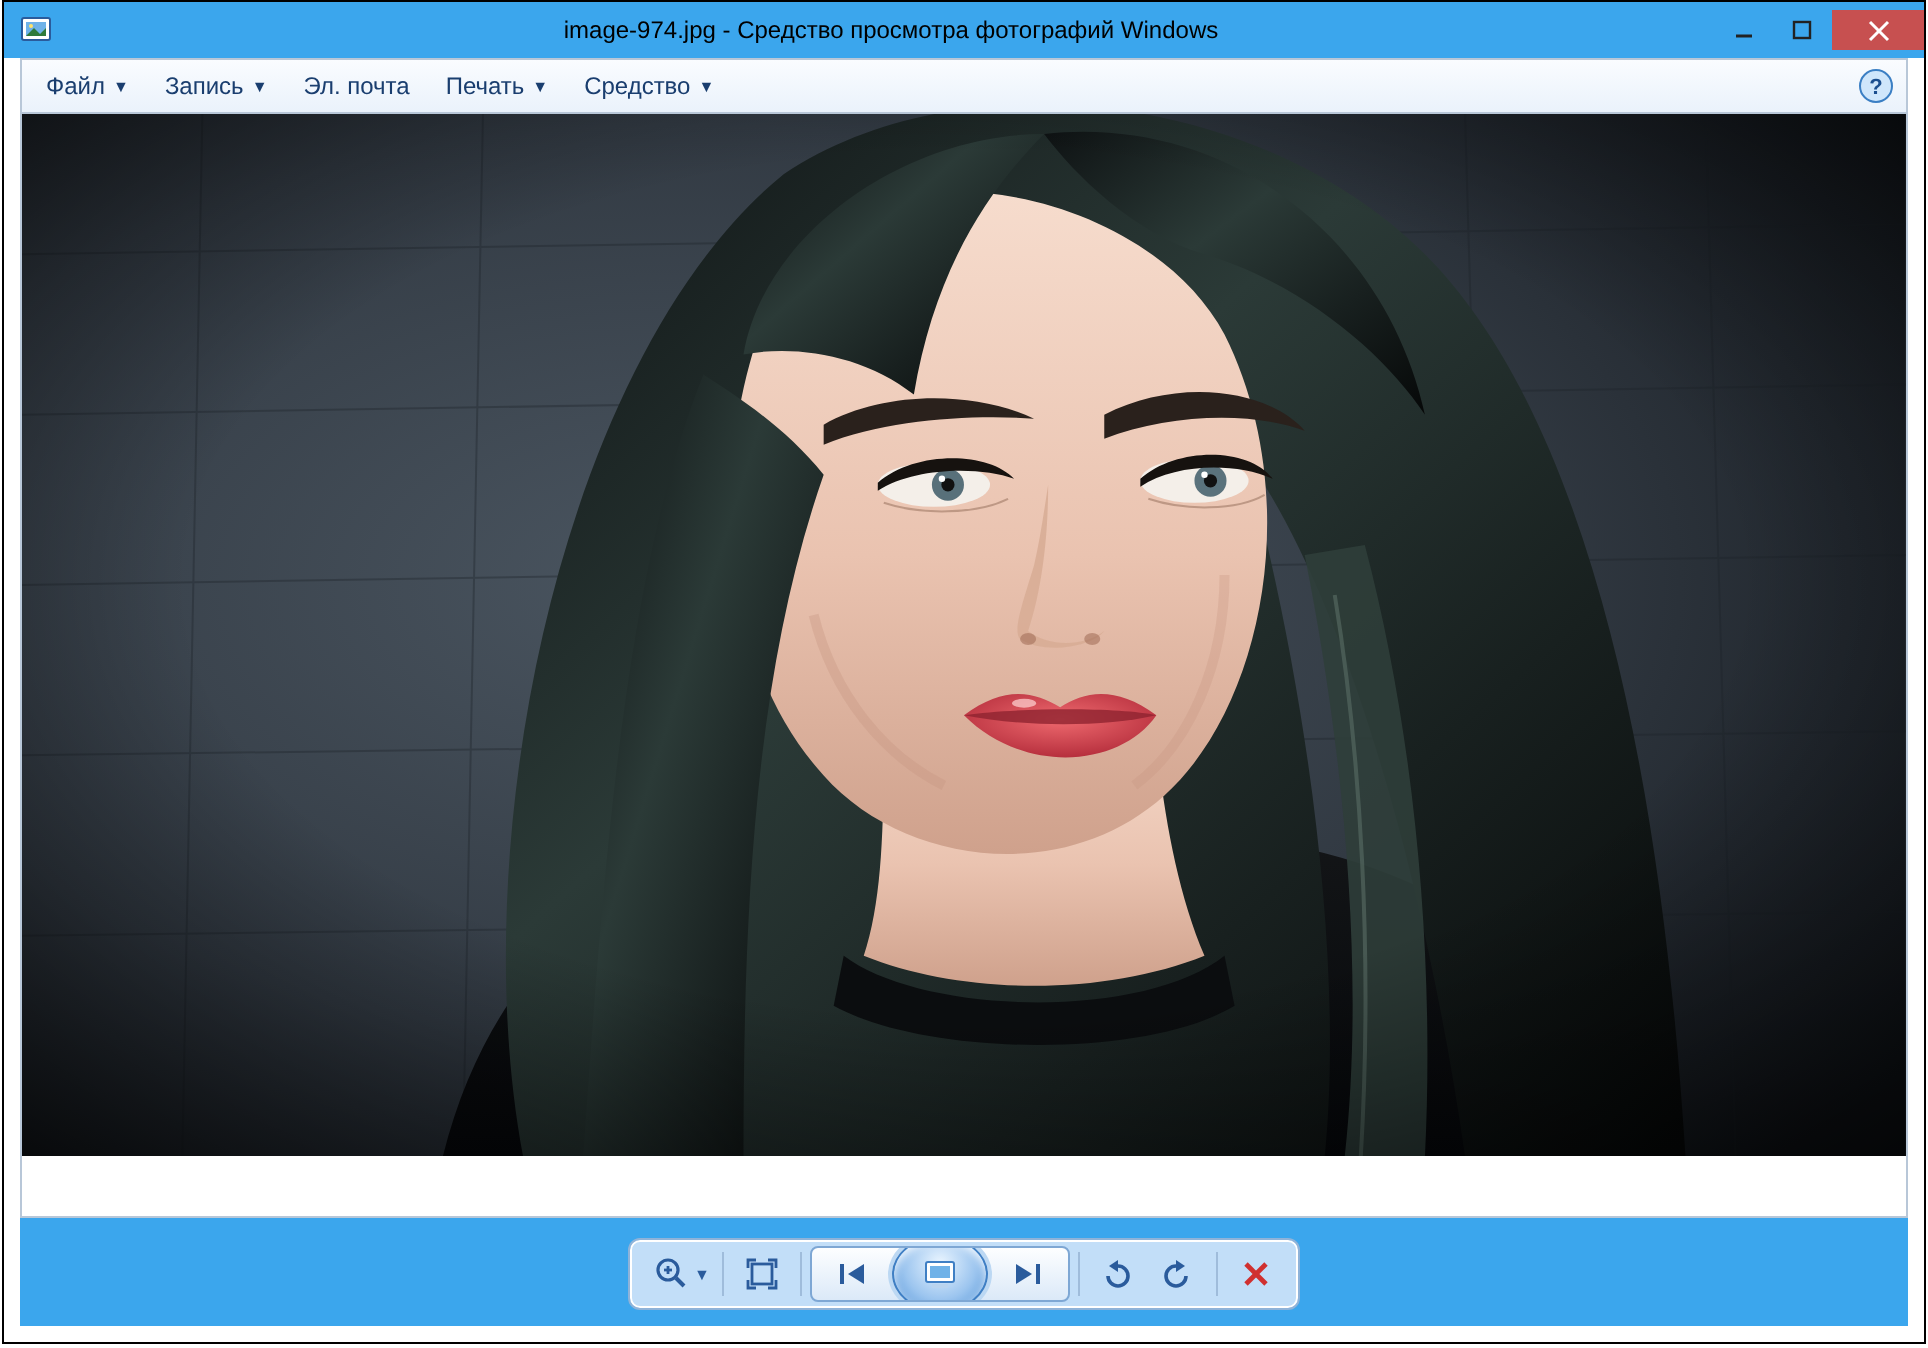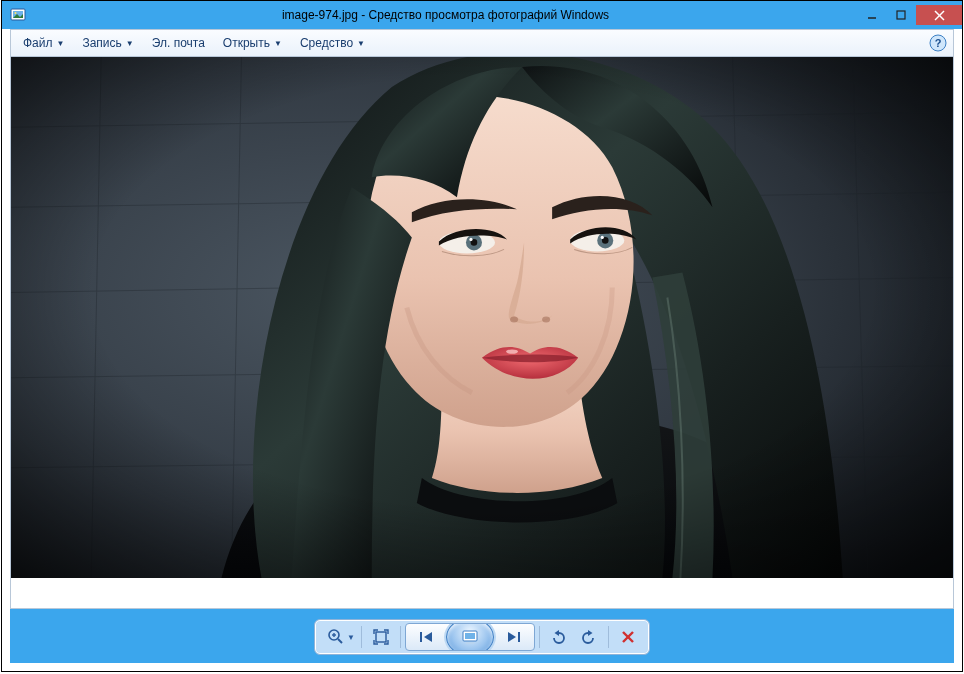--- a/index.html
+++ b/index.html
@@ -72,21 +72,21 @@
             <span class="chev">▼</span>
           </div>
         <div class="mitem">
             <span>Запись</span>
             <span class="chev">▼</span>
           </div>
         <div class="mitem">
             <span>Эл. почта</span>
           </div>
         <div class="mitem">
-            <span>Открыть</span>
+            <span>Печать</span>
             <span class="chev">▼</span>
           </div>
         <div class="mitem">
             <span>Средство</span>
             <span class="chev">▼</span>
           </div>
         <div class="help">
           <svg width="18" height="18" viewBox="0 0 18 18">
               <circle cx="9" cy="9" r="8" fill="#cfe6fb" stroke="#3b7fc4"></circle>
               <text x="9" y="13" text-anchor="middle" font-size="11" font-weight="bold" fill="#1a4e8f">?</text>

